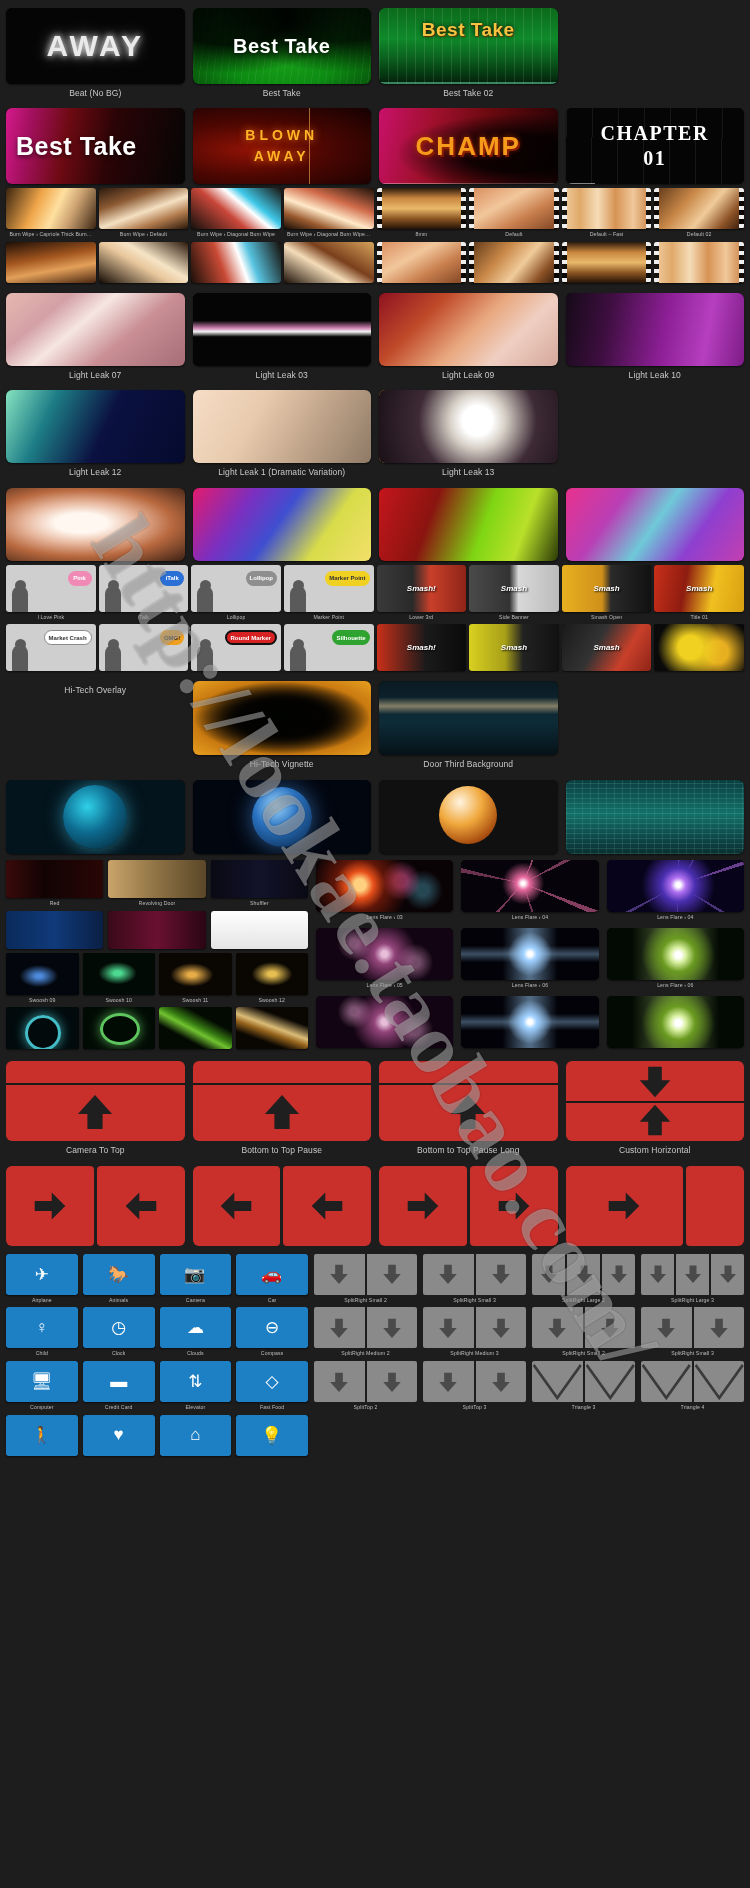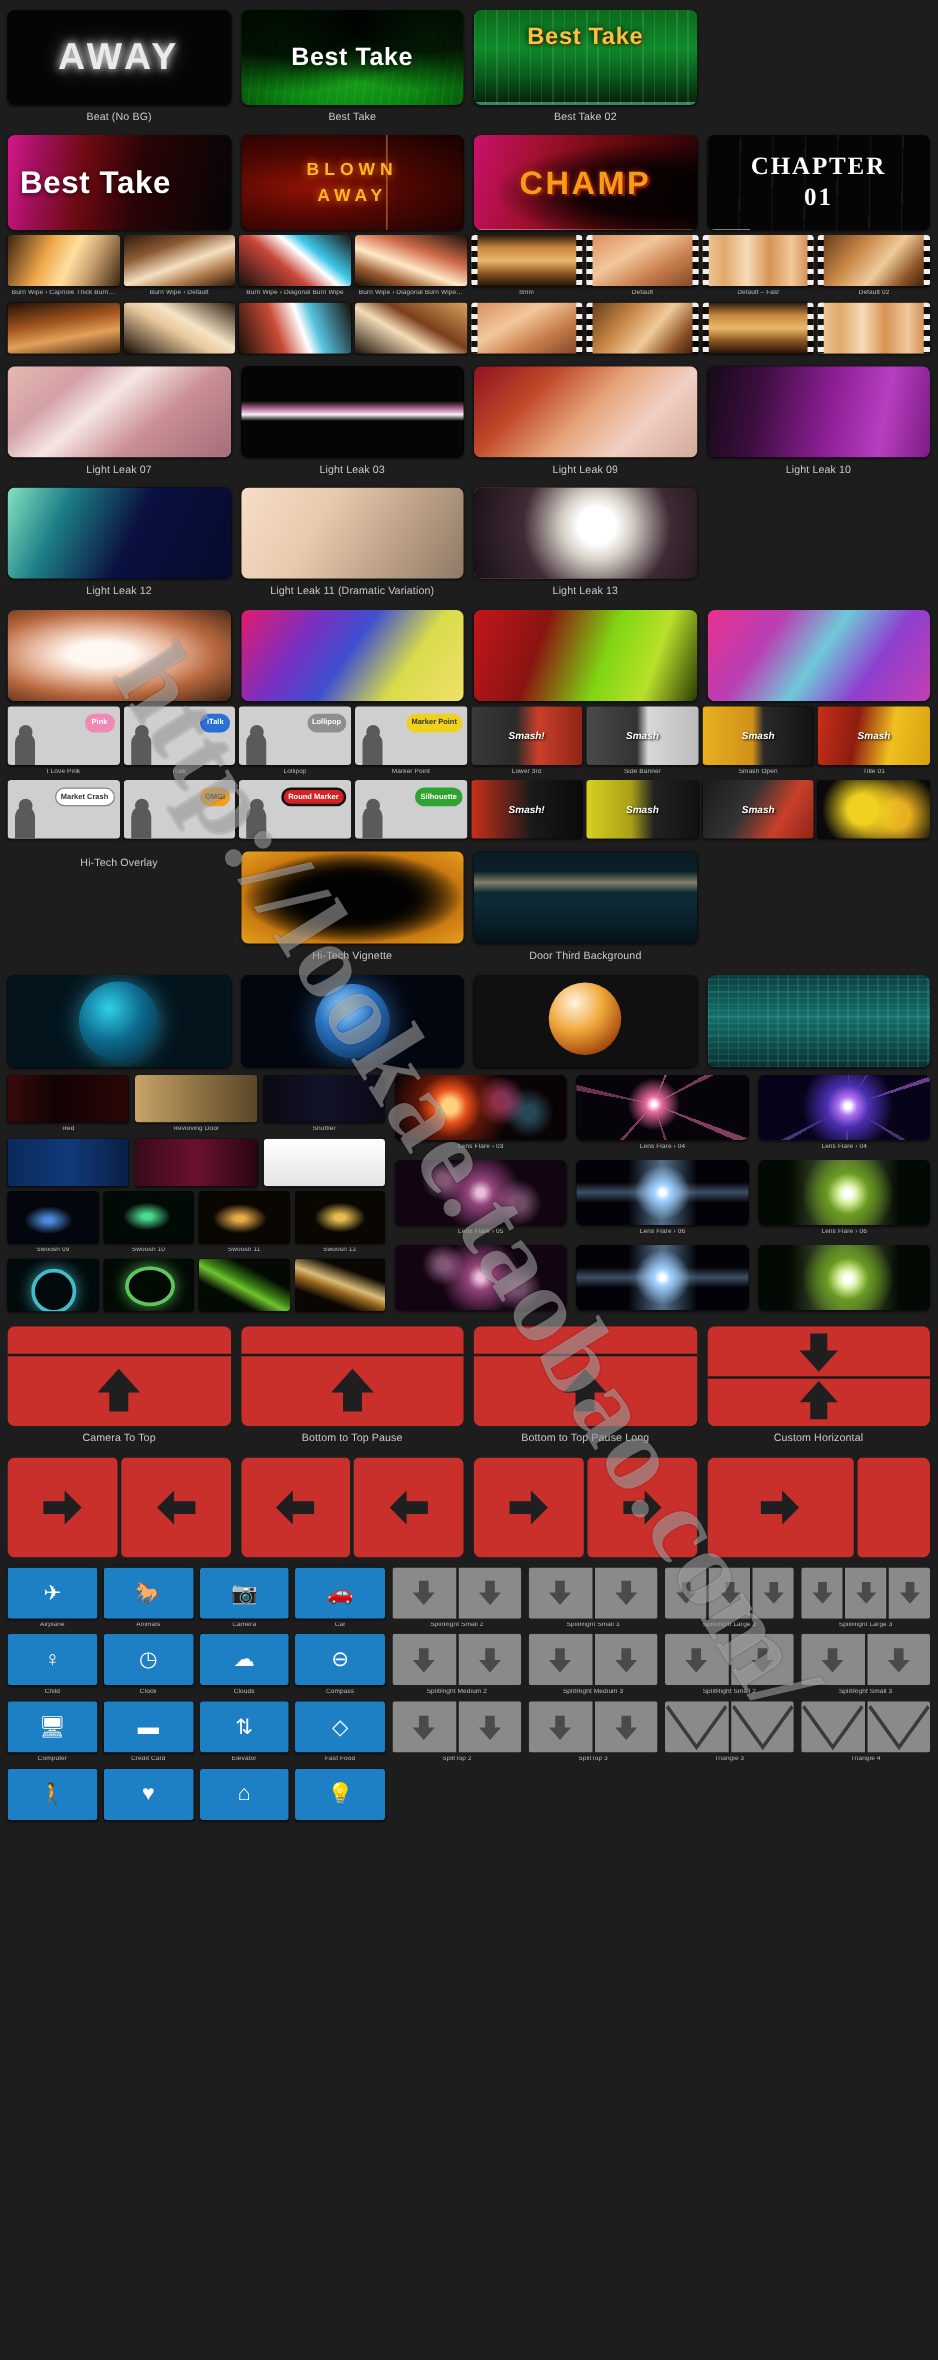--- a/index.html
+++ b/index.html
@@ -505,21 +505,21 @@
     <div class="cell">
         <div class="thumb mid">
           <div class="art ll12"></div>
         </div>
         <div class="cap">Light Leak 12</div>
       </div>
     <div class="cell">
         <div class="thumb mid">
           <div class="art ll12d"></div>
         </div>
-        <div class="cap">Light Leak 11 (Dramatic Variation)</div>
+        <div class="cap">Light Leak 1 (Dramatic Variation)</div>
       </div>
     <div class="cell">
         <div class="thumb mid">
           <div class="art ll13"></div>
         </div>
         <div class="cap">Light Leak 13</div>
       </div>
   </div>
 
   <div class="grid4" style="padding-bottom:0;">

